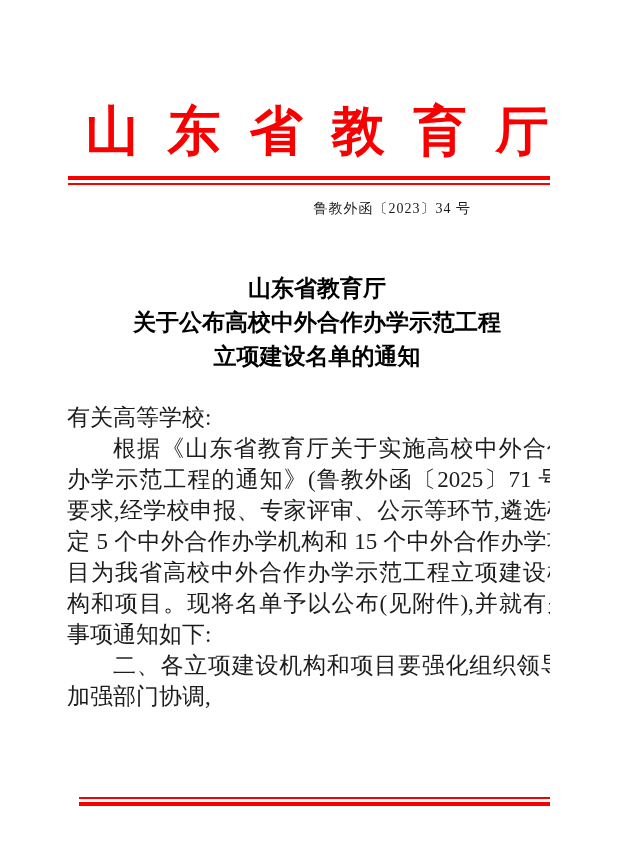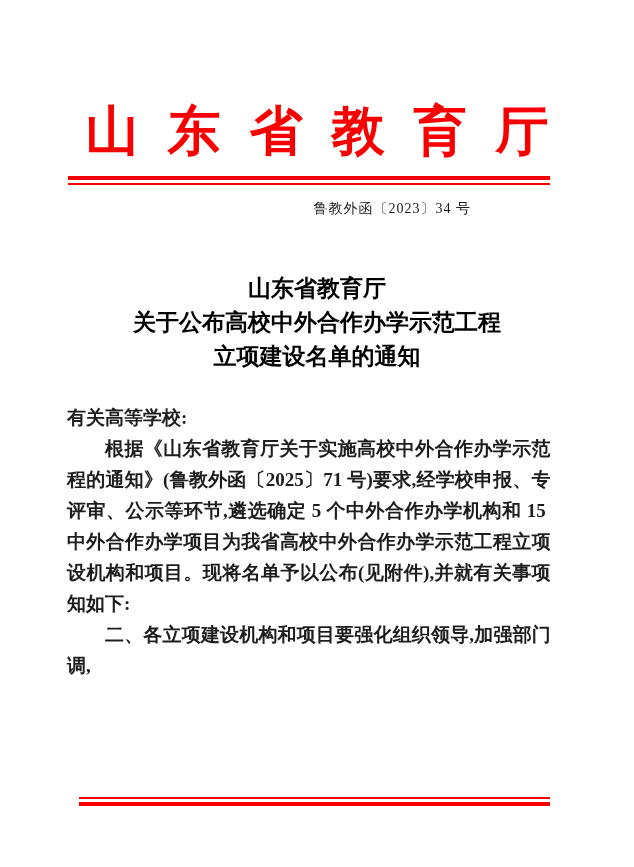--- a/index.html
+++ b/index.html
@@ -68,25 +68,24 @@
     font-size: 23px;
     font-weight: 700;
     color: #000000;
     line-height: 34px;
   }
   .body-text {
     position: absolute;
     top: 402px;
     left: 67px;
     width: 503px;
-    font-size: 19px;
+    font-size: 23px;
     line-height: 31px;
     color: #1d1d1d;
     text-align: justify;
-    font-weight: bold;
   }
   .body-text p {
     margin: 0;
   }
   .para {
     text-indent: 2em;
   }
 </style>
 </head>
 <body>

